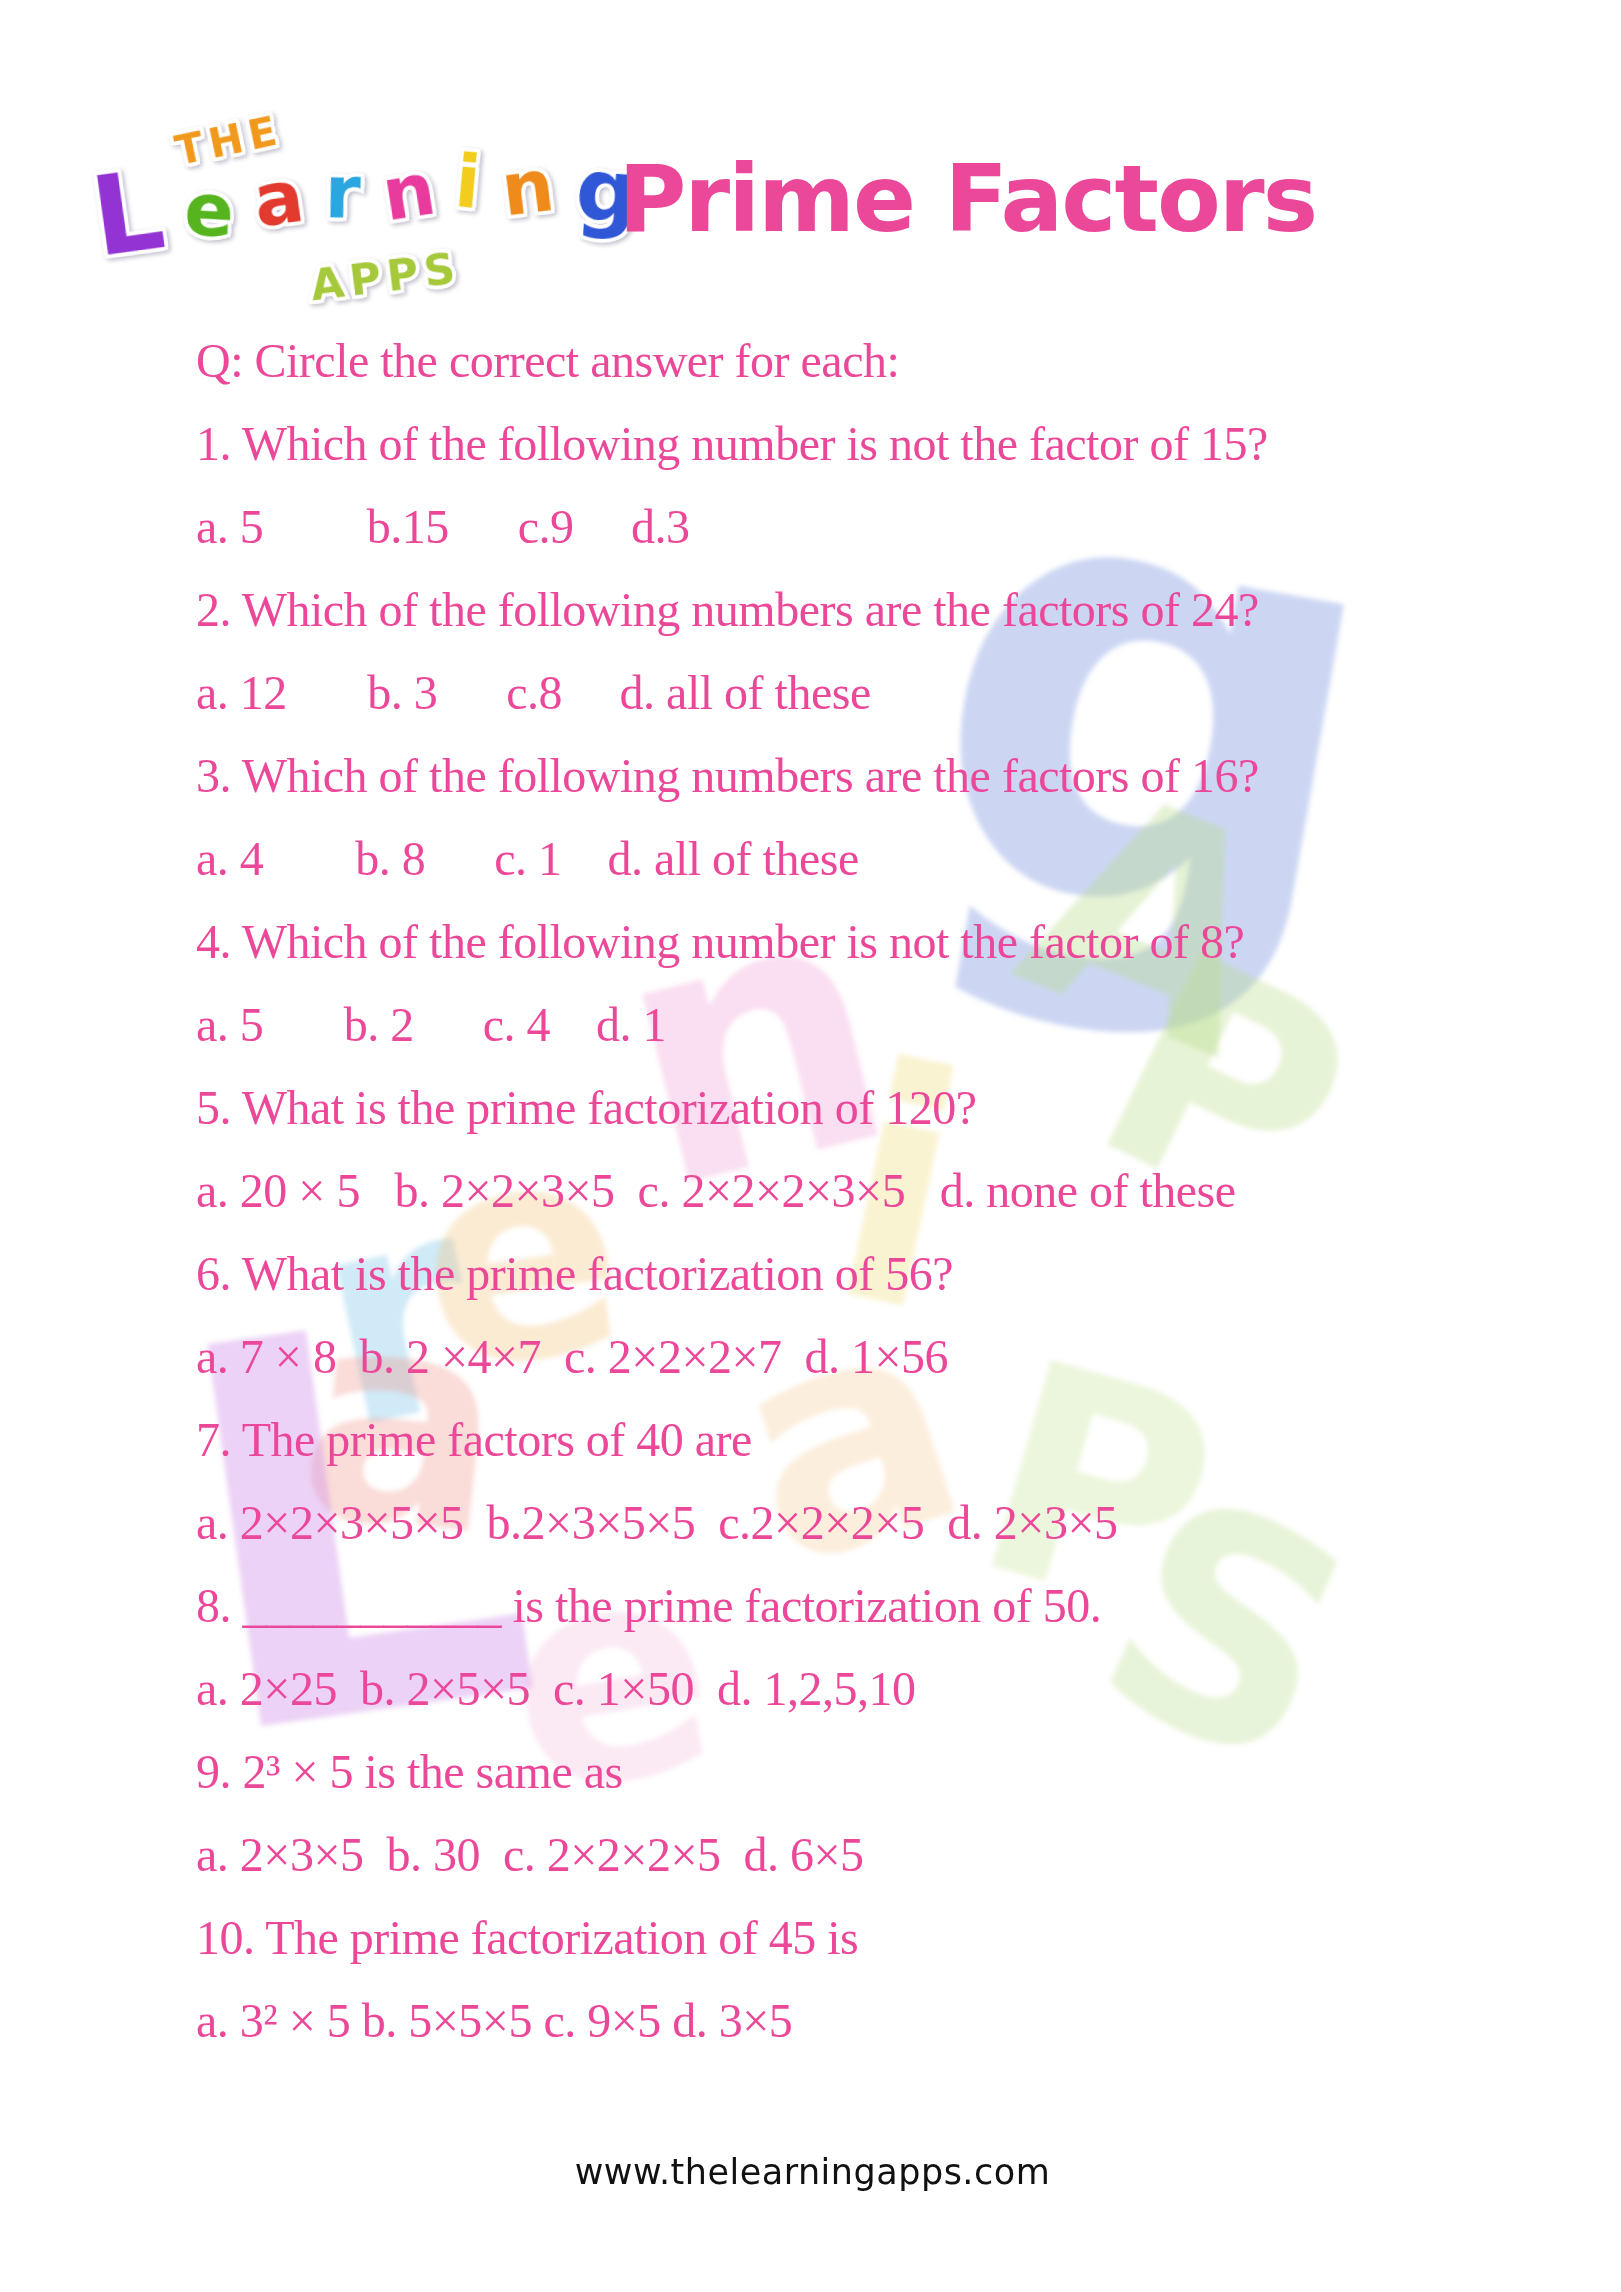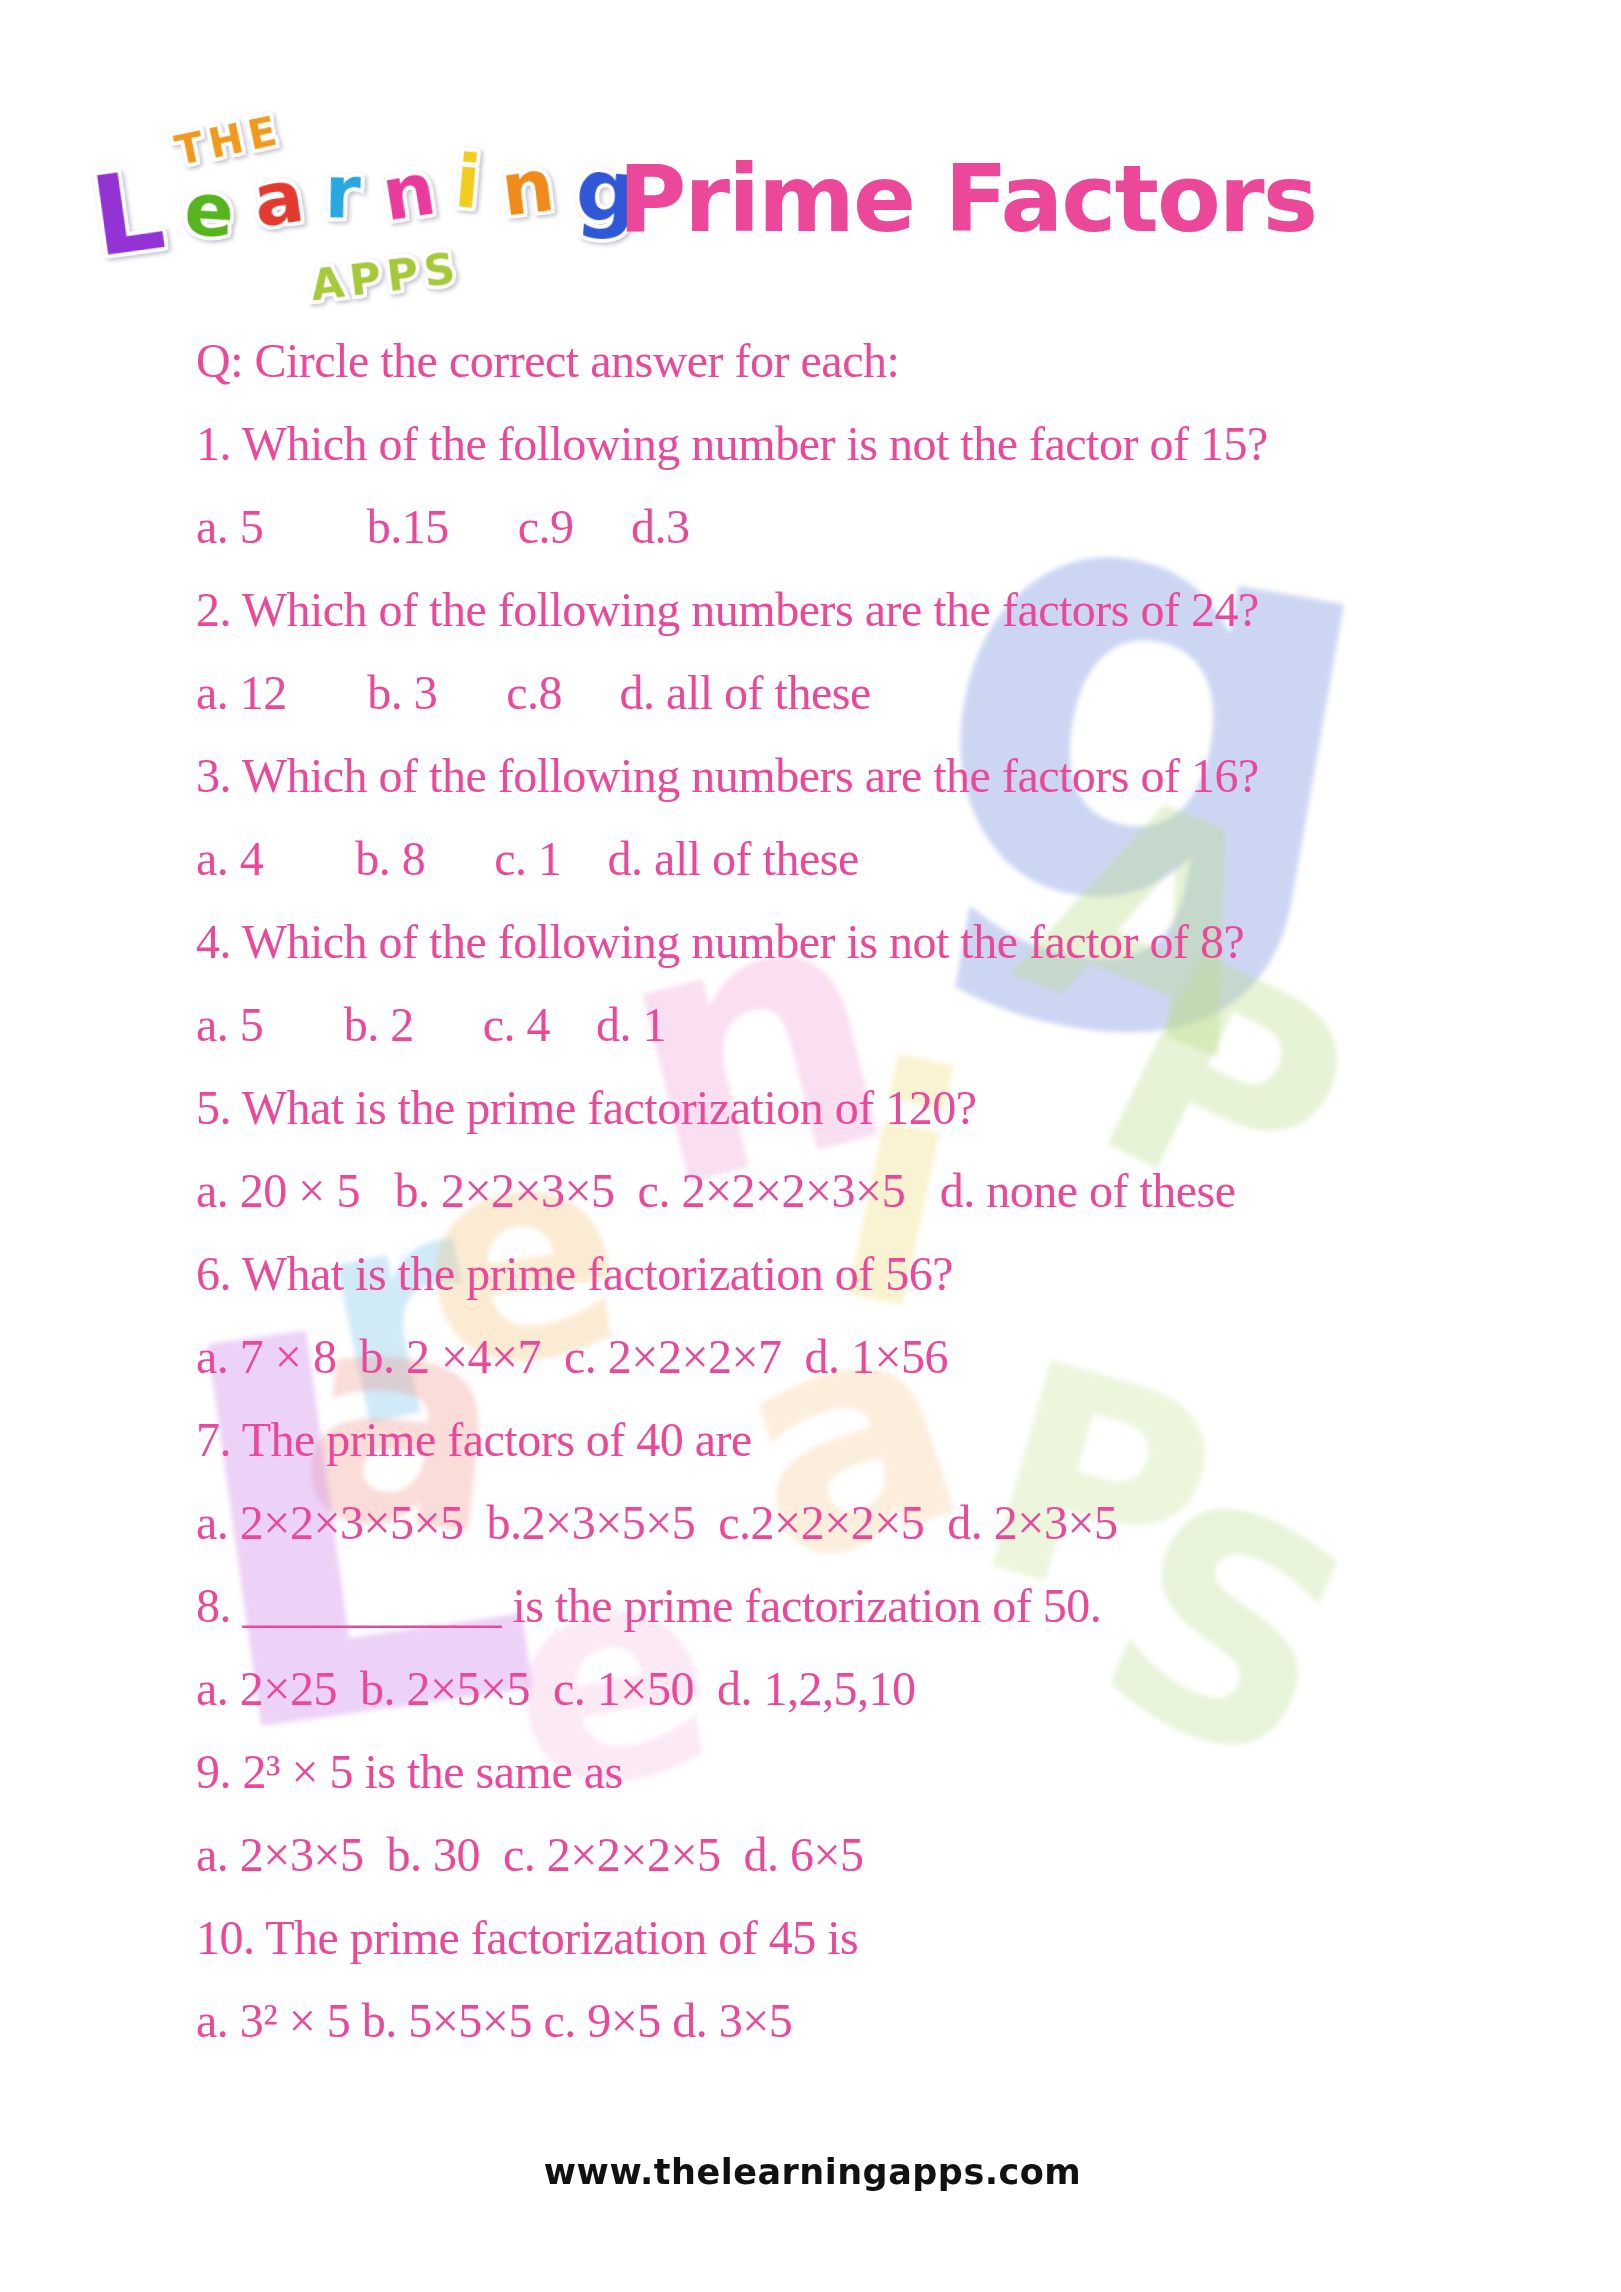--- a/index.html
+++ b/index.html
@@ -52,21 +52,21 @@
         letter-spacing:-2px;color:#ec4899;}
 
   
   .content{position:absolute;left:196px;top:336px;right:118px;color:#ec4899;
         font-family:"Liberation Serif",serif;}
   .content p{margin:0 0 34px 0;font-size:48px;line-height:49px;letter-spacing:-0.5px;
         white-space:pre-wrap;}
 
   
   .footer{position:absolute;left:4px;right:0;top:2152px;text-align:center;
-        font-family:"DejaVu Sans",sans-serif;font-weight:bold;font-size:35px;
+        font-family:"DejaVu Sans",sans-serif;font-weight:normal;font-size:35px;
         letter-spacing:0.5px;color:#111;}
 </style>
 </head>
 <body>
 
 <div class="page">
 
   <div class="wm">
     <span style="color: rgb(128, 153, 224);">g</span>
     <span style="color: rgb(240, 154, 210);">n</span>

